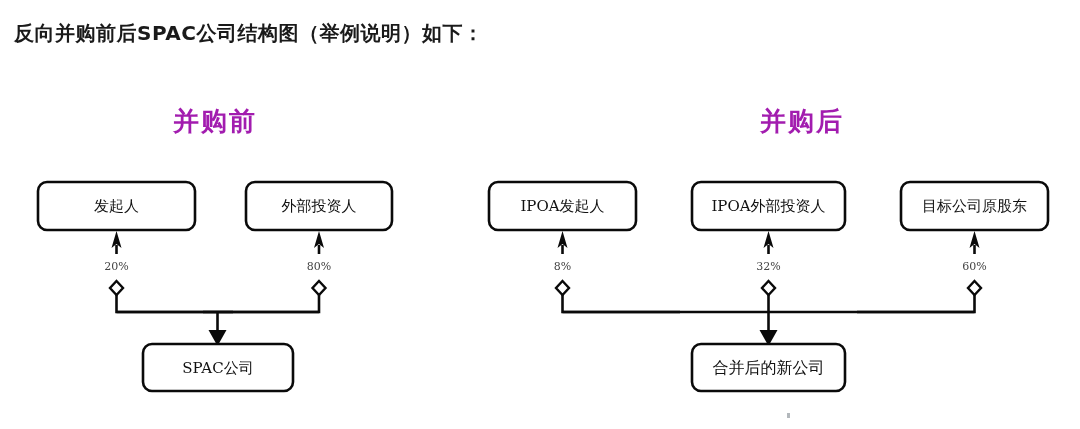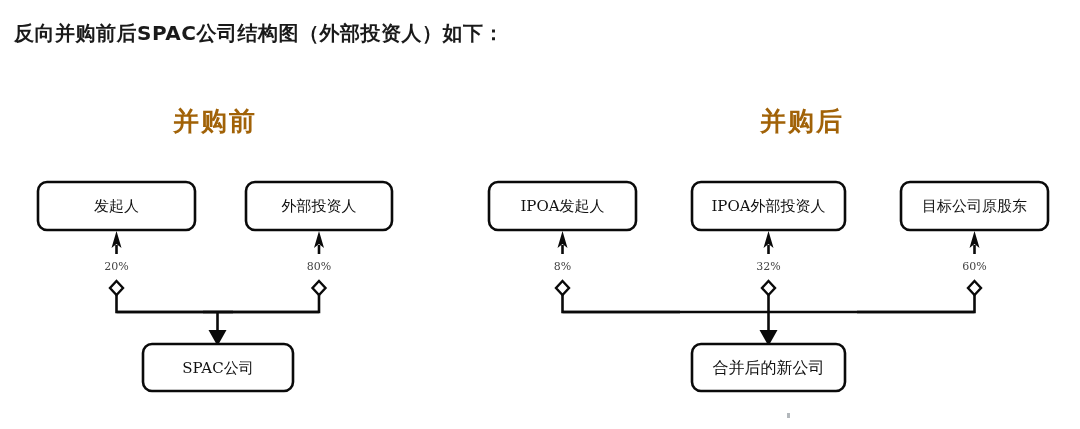--- a/index.html
+++ b/index.html
@@ -24,21 +24,21 @@
     font-weight: 600;
     letter-spacing: 0.5px;
     color: #1a1a1a;
     white-space: nowrap;
   }
   .section-heading {
     position: absolute;
     font-family: "DejaVu Sans", sans-serif;
     font-size: 26px;
     font-weight: 600;
-    color: #a16207;
+    color: #a21caf;
     letter-spacing: 2px;
     white-space: nowrap;
   }
   #heading-before { left: 173px; top: 104px; }
   #heading-after  { left: 760px; top: 104px; }
 
   .diagram-svg {
     position: absolute;
     left: 0;
     top: 0;
@@ -82,21 +82,21 @@
     position: absolute;
     width: 3px;
     height: 5px;
     background: #9aa0a6;
     opacity: 0.75;
   }
 </style>
 </head>
 <body>
 
-<div id="page-title">反向并购前后SPAC公司结构图（外部投资人）如下：</div>
+<div id="page-title">反向并购前后SPAC公司结构图（举例说明）如下：</div>
 
 <div class="section-heading" id="heading-before">并购前</div>
 <div class="section-heading" id="heading-after">并购后</div>
 
 <svg class="diagram-svg" width="1080" height="429" viewBox="0 0 1080 429">
 
   <g>
 
     <g>
       <rect class="node-box" x="38" y="182" width="157" height="48" rx="9" ry="9"></rect>

